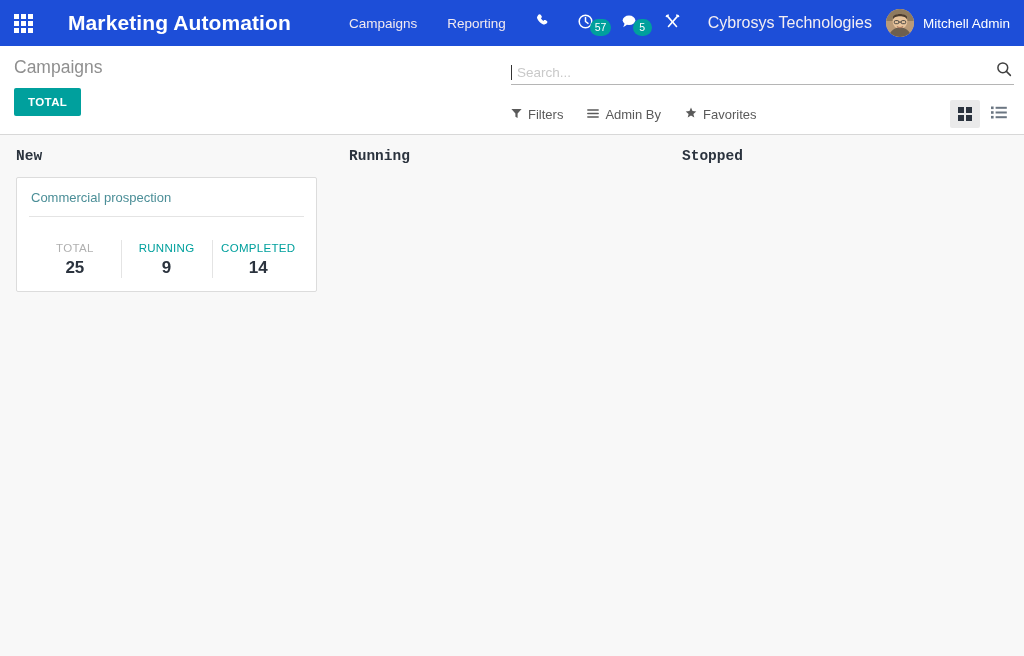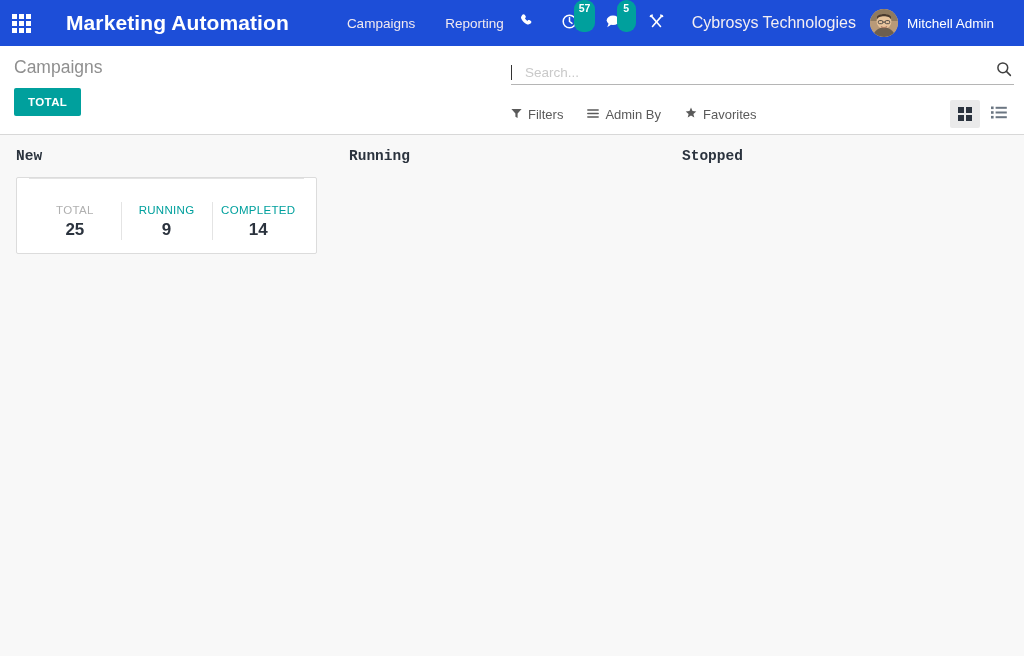--- a/index.html
+++ b/index.html
@@ -81,46 +81,46 @@
     position: relative;
     height: 46px;
     display: flex;
     align-items: center;
     padding: 0 13px;
     cursor: pointer;
   }
 
   .badge-pill {
     position: absolute;
-    top: 0;
+    top: 19px;
     left: 26px;
     background: #00A09D;
     color: #ffffff;
     font-size: 10.5px;
-    font-weight: bold;
+    font-weight: normal;
     line-height: 1;
-    padding: 3px 5px 18px 5px;
+    padding: 3px 5px 3px 5px;
     border-radius: 9px;
     min-width: 19px;
     text-align: center;
   }
 
   .company-name {
     font-size: 16px;
     color: #f4eef2;
     padding: 0 14px 0 6px;
     cursor: pointer;
     white-space: nowrap;
   }
 
   .user-menu {
     display: flex;
     align-items: center;
     gap: 9px;
-    padding-right: 30px;
+    padding-right: 14px;
     cursor: pointer;
   }
   .avatar {
     width: 28px;
     height: 28px;
     border-radius: 50%;
     overflow: hidden;
     flex: 0 0 28px;
     background: #c7a98f;
     position: relative;
@@ -186,21 +186,21 @@
     background: #333;
     margin-bottom: 4px;
     margin-right: 1px;
   }
   .search-input {
     flex: 1;
     border: none;
     outline: none;
     font-size: 13.5px;
     color: #333;
-    padding: 0 0 4px 12px;
+    padding: 0 0 4px 4px;
     background: transparent;
     font-family: "Liberation Sans", sans-serif;
   }
   .search-input::placeholder { color: #c9c9c9; }
   .search-icon-btn {
     padding: 0 2px 3px 6px;
     cursor: pointer;
     color: #3f3f3f;
   }
 
@@ -505,20 +505,21 @@
 </div>
 
 <div class="kanban-view">
 
   <div class="kanban-col">
     <div class="col-header">
       <span class="col-title">New</span>
     </div>
 
     <div class="kcard">
+      <div class="kcard-title">Commercial prospection</div>
       <div class="kcard-stats">
         <div class="stat">
           <div class="stat-label muted">TOTAL</div>
           <div class="stat-value">25</div>
         </div>
         <div class="stat">
           <div class="stat-label link">RUNNING</div>
           <div class="stat-value">9</div>
         </div>
         <div class="stat">

